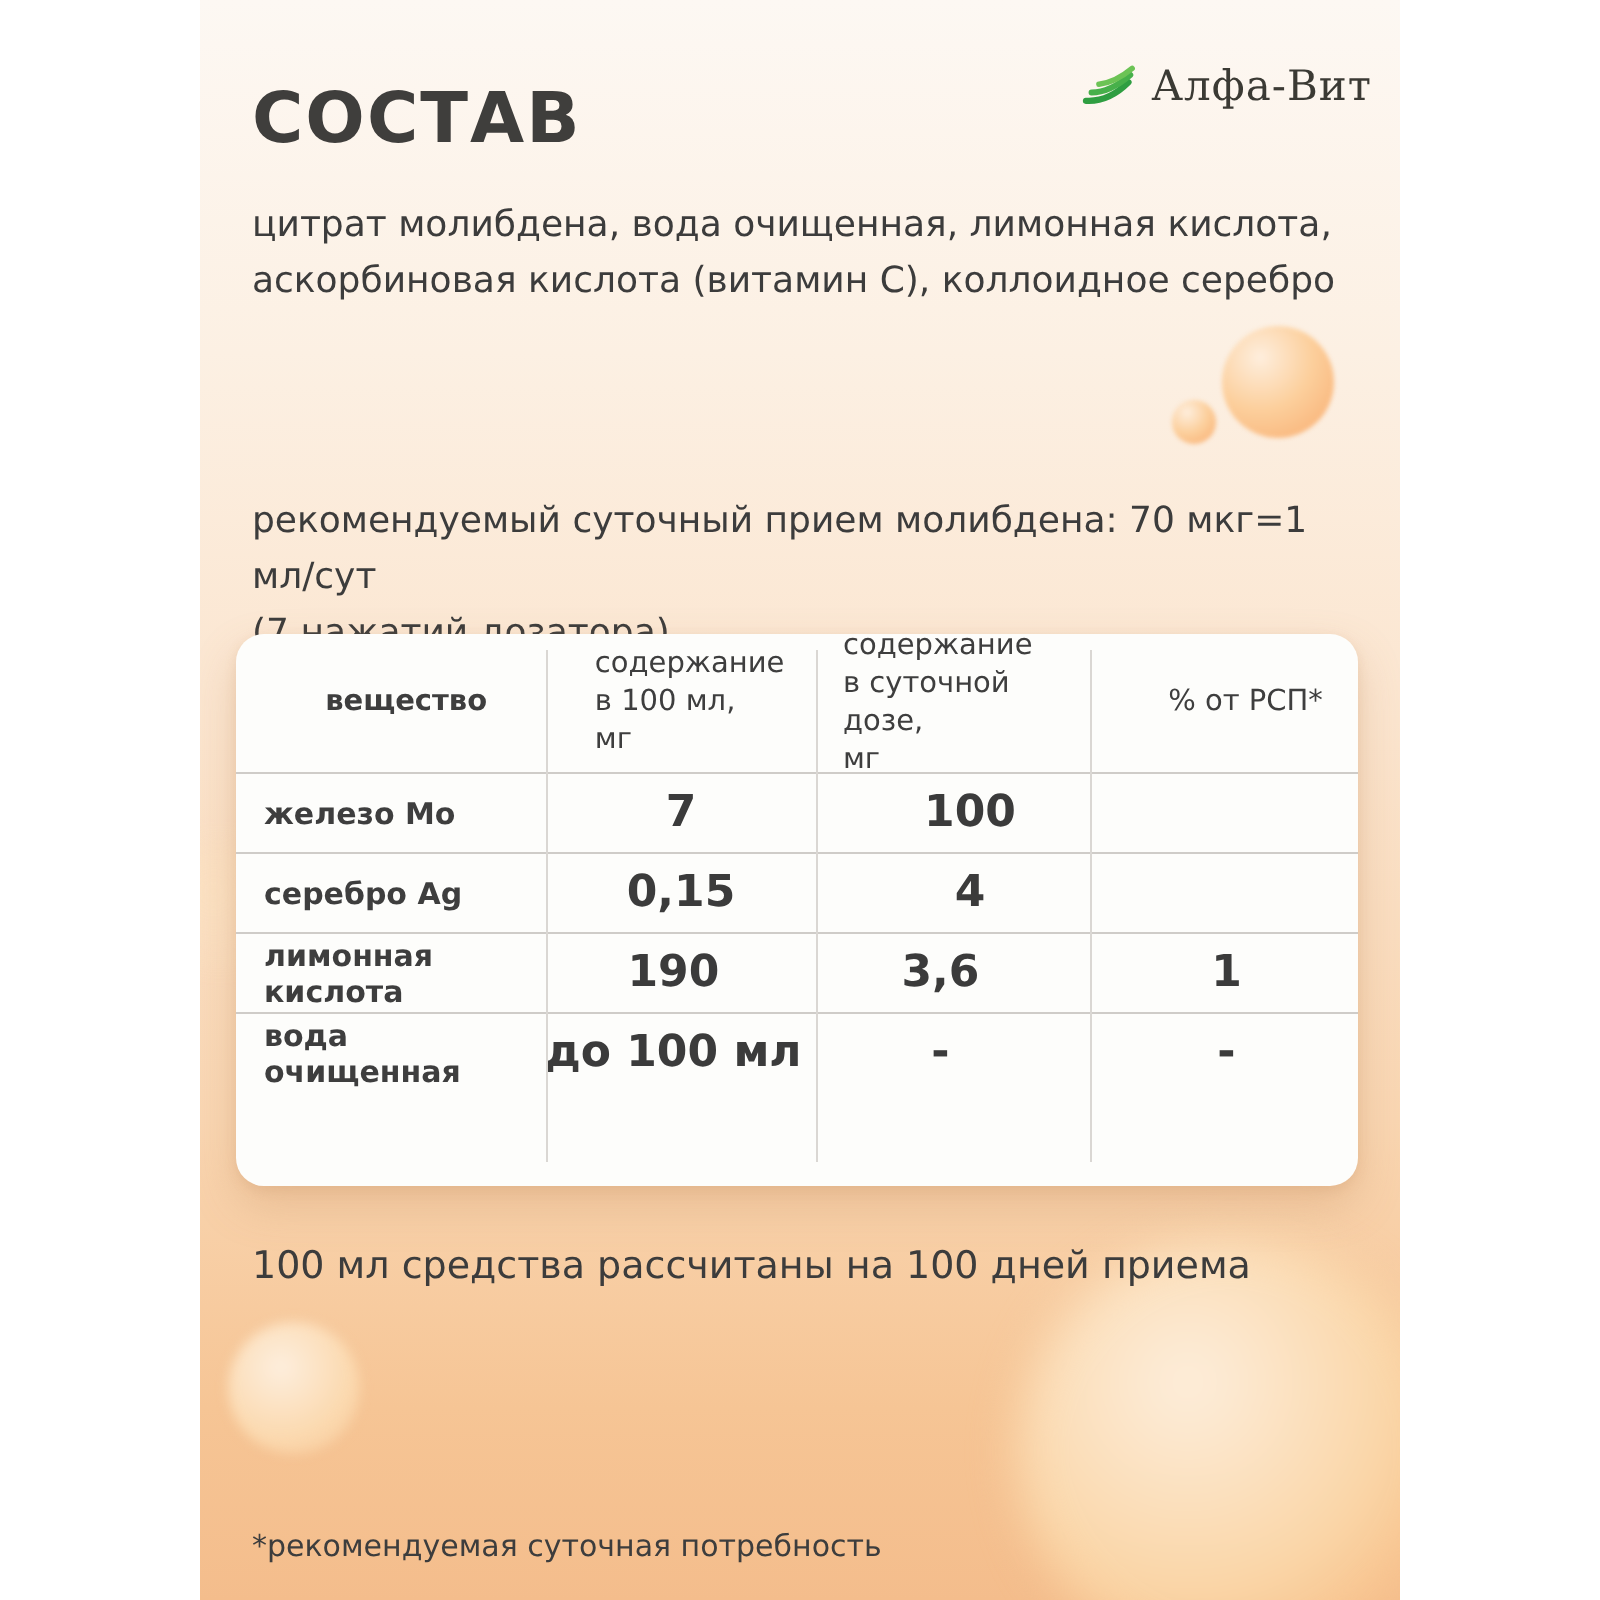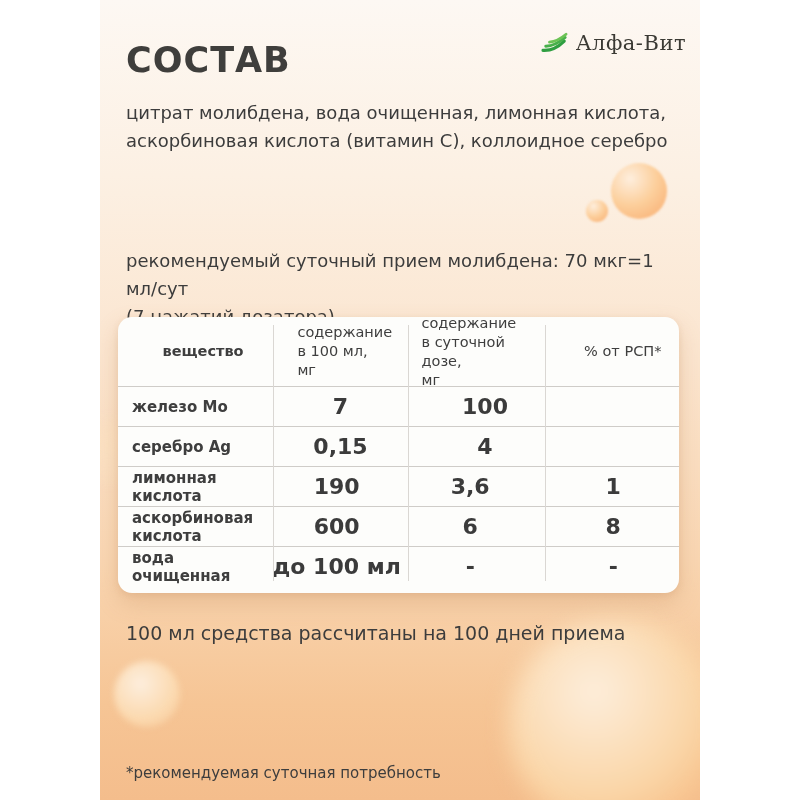--- a/index.html
+++ b/index.html
@@ -155,26 +155,20 @@
           <div class="c c4 vcell">4</div>
         </div>
 
         <div class="trow drow">
           <div class="c c1 scell">лимонная кислота</div>
           <div class="c c2 vcell">190</div>
           <div class="c c3 vcell">3,6</div>
           <div class="c c4 vcell">1</div>
         </div>
 
-        <div class="trow drow">
-          <div class="c c1 scell">аскорбиновая кислота</div>
-          <div class="c c2 vcell">600</div>
-          <div class="c c3 vcell">6</div>
-          <div class="c c4 vcell">8</div>
-        </div>
 
         <div class="trow drow last">
           <div class="c c1 scell">вода очищенная</div>
           <div class="c c2 vcell">до 100 мл</div>
           <div class="c c3 vcell">-</div>
           <div class="c c4 vcell">-</div>
         </div>
       </div>
 
       <p class="note">100 мл средства рассчитаны на 100 дней приема</p>

